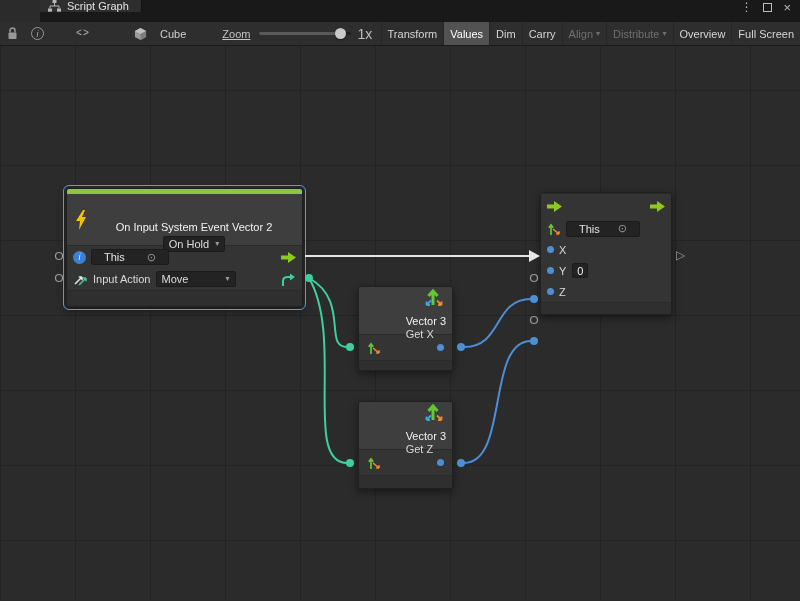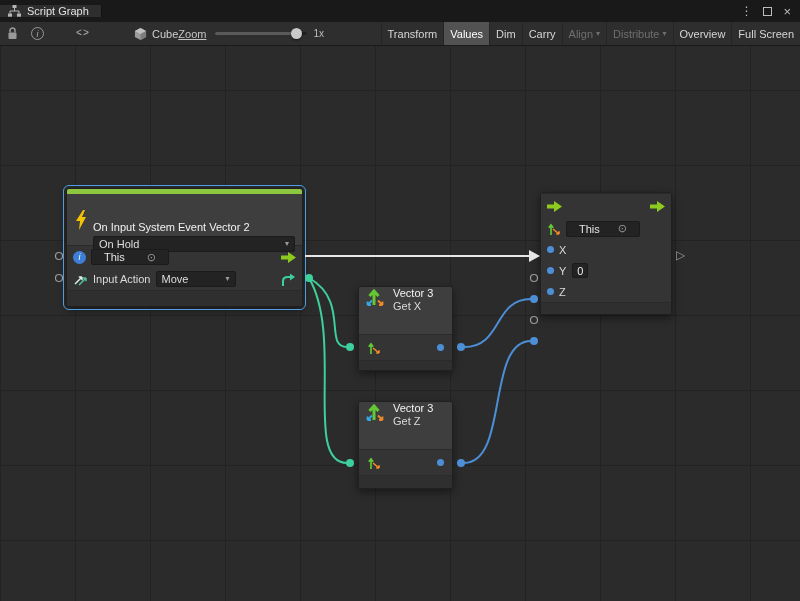--- a/index.html
+++ b/index.html
@@ -6,22 +6,22 @@
   html,body { margin:0; padding:0; }
   body {
     width:800px; height:601px; overflow:hidden;
     background:#2b2b2b;
     font-family:"Liberation Sans", sans-serif;
     -webkit-font-smoothing:antialiased;
     user-select:none;
   }
   
   .titlebar {
-    height:22px; background:#191919; display:flex; align-items:center;
-    color:#cfcfcf; font-size:11px;
+    height:22px; background:#191919; display:flex; align-items:flex-start;
+    color:#cfcfcf; font-size:11px;margin-left:40px;
   }
   .tab {
     display:flex; align-items:center; gap:6px; padding:0 12px 0 8px;
     background:#2e2e2e; border-right:1px solid #111;
   }
   .tab-label { color:#e2e2e2; }
   .win-controls {
     margin-left:auto; display:flex; align-items:center; gap:11px;
     padding-right:9px; color:#bdbdbd; font-size:12px;
   }
@@ -35,27 +35,27 @@
     display:flex; align-items:center; font-size:11px; color:#cfcfcf;
   }
   .icn { display:inline-flex; align-items:center; justify-content:center; }
   .tb-lock { margin-left:7px; }
   .circle-i {
     margin-left:13px; width:13px; height:13px; border:1px solid #979797; border-radius:50%;
     display:inline-flex; align-items:center; justify-content:center;
     font-size:9px; font-style:italic; color:#aaa;
   }
   .tb-code { margin-left:32px; font-family:"Liberation Mono", monospace; font-size:10px; color:#b5b5b5; letter-spacing:1px; }
-  .cube-group { display:flex; align-items:center; gap:5px; margin-left:44px; }
-  .zoom-label { color:#c4c4c4;text-decoration:underline; }
+  .cube-group { display:flex; align-items:center; gap:13px; margin-left:44px; }
+  .zoom-label { margin-left:36px; color:#c4c4c4;text-decoration:underline; }
   .slider { position:relative; width:92px; height:14px; margin-left:9px; display:flex; align-items:center; }
   .slider .track { position:absolute; left:0; right:0; height:3px; background:#1f1f1f; border-radius:2px; }
   .slider .fill  { position:absolute; left:0; width:88%; height:3px; background:#5a5a5a; border-radius:2px; }
   .slider .knob  { position:absolute; left:calc(88% - 5px); width:11px; height:11px; border-radius:50%; background:#c9c9c9; box-shadow:0 1px 2px rgba(0,0,0,.5); }
-  .zoom-val { margin-left:6px; color:#bdbdbd; font-size:10px; }
+  .zoom-val { margin-left:6px; color:#bdbdbd; font-size:14px; }
   .tb-right { margin-left:auto; display:flex; align-items:stretch; height:100%; }
   .tbtn {
     display:flex; align-items:center; gap:3px; padding:0 6px;
     border-left:1px solid #262626; color:#d6d6d6; cursor:default; white-space:nowrap;
   }
   .tbtn.active { background:#525252; color:#fff; }
   .tbtn.disabled { color:#6f6f6f; }
   .caret { font-size:8px; line-height:1; }
 
   
@@ -100,41 +100,41 @@
   .dd .caret { color:#9a9a9a; }
   .valbox {
     background:#232323; border:1px solid #1b1b1b; border-radius:2px;
     min-width:16px; height:15px; display:inline-flex; align-items:center; justify-content:center;
     padding:0 3px; margin-left:1px; color:#eee;
   }
 
   
   .ev { left:66px; top:142px; width:237px; }
   .ev-head { height:51px; background:#3e3e3e; display:flex; align-items:center; gap:5px; padding:0 7px; }
-  .ev-head-text { flex:1; display:flex; flex-direction:column; gap:3px; padding-top:1px;margin-top:32px; }
+  .ev-head-text { flex:1; display:flex; flex-direction:column; align-items:center; gap:3px; padding-top:1px;margin-top:32px; }
   .ev-body { background:#343434; border-top:1px solid #2a2a2a; }
   .ev .prow { height:22px; }
   .ev .nfooter { height:16px; }
   .thisf { width:78px; }
   .movedd { width:80px; }
 
   
   .tr { left:540px; top:146px; width:132px; }
   .tr-head { height:51px; background:#3e3e3e; display:flex; align-items:center; justify-content:center; gap:7px; padding:0 6px; }
   .tr-body { background:#343434; border-top:1px solid #2a2a2a; }
   .tr .prow { height:21px; }
   .tr .prow.arrows { height:24px; }
   .tr .nfooter { height:12px; }
   .thisf2 { width:74px; }
 
   
   .gnode { width:95px; }
   .gx { left:358px; top:240px; }
   .gz { left:358px; top:355px; }
-  .g-head { height:47px; background:#3e3e3e; display:flex; align-items:flex-start; gap:6px; padding:0 6px; }
+  .g-head { height:47px; background:#3e3e3e; display:flex; align-items:flex-end; gap:6px; padding:0 6px;flex-direction:column; }
   .g-head-text { display:flex; flex-direction:column; gap:1px; }
   .g-row { height:26px; background:#343434; border-top:1px solid #2a2a2a; display:flex; align-items:center; justify-content:space-between; padding:0 8px; }
   .gx .nfooter { height:10px; }
   .gz .nfooter { height:13px; }
 
   .blue-i {
     width:13px; height:13px; border-radius:50%; background:#3d7fd6; flex:none;
     display:inline-flex; align-items:center; justify-content:center;
     color:#fff; font-size:9px; font-style:italic;
   }

